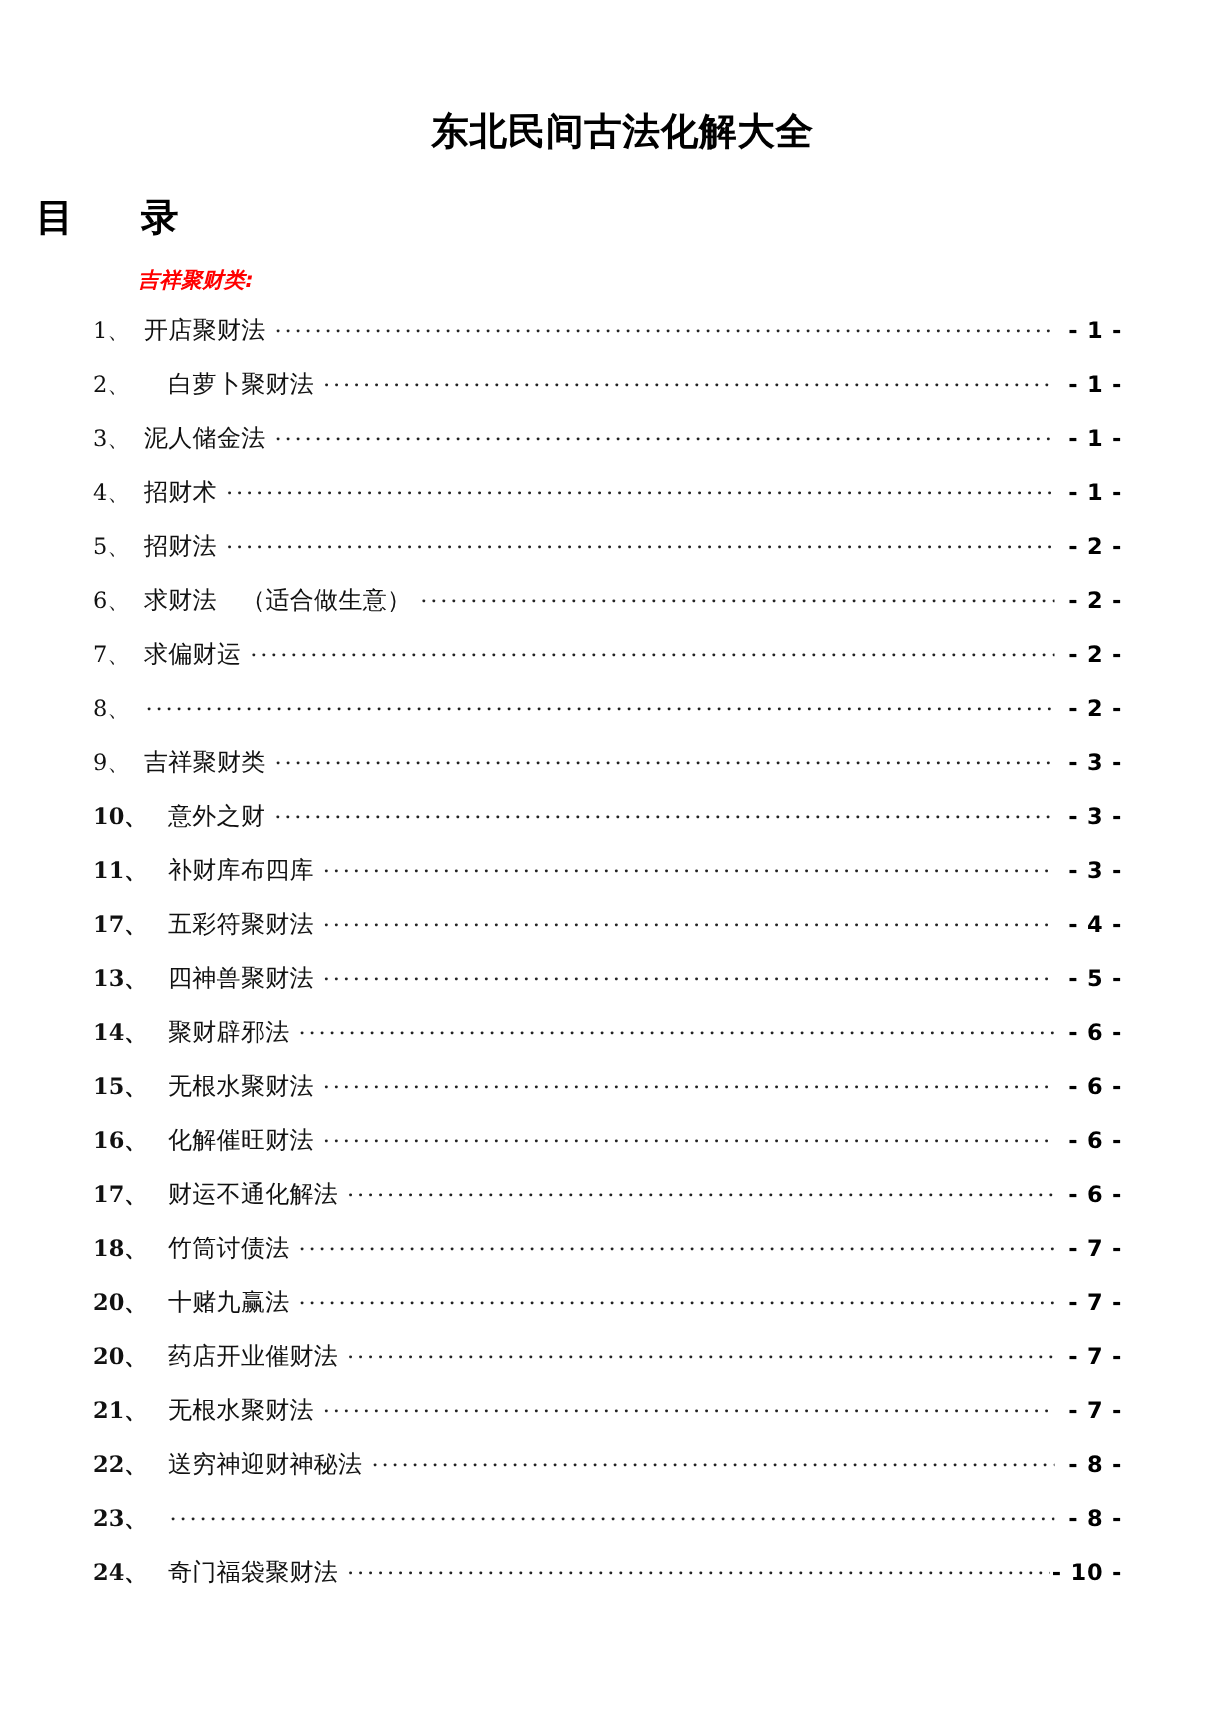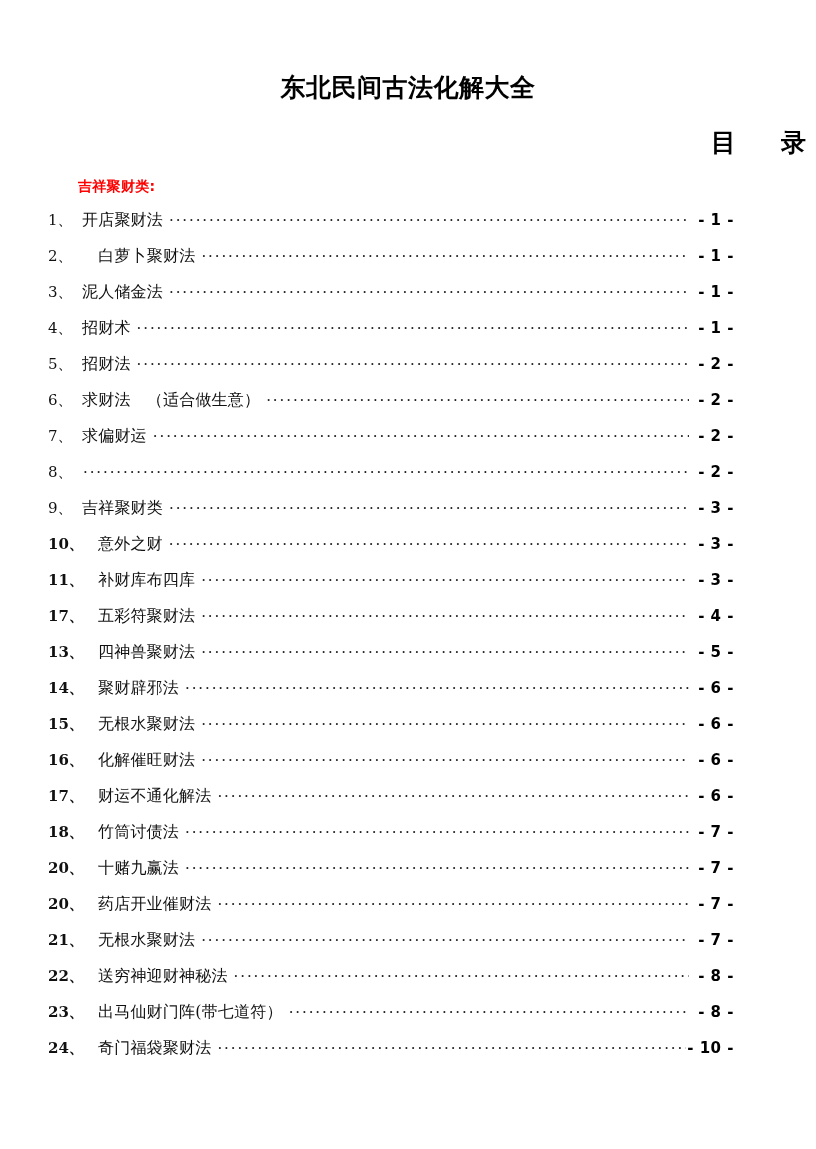--- a/index.html
+++ b/index.html
@@ -12,20 +12,21 @@
     height: 1149px;
     position: relative;
     overflow: hidden;
     font-family: "DejaVu Serif", serif;
     color: #000000;
   }
   .page {
     position: absolute;
     inset: 0;
     background: #ffffff;
+    margin-left: 14px;
   }
 
   
   .doc-title {
     position: absolute;
     left: 0;
     right: 0;
     top: 74px;
     text-align: center;
     font-family: "DejaVu Sans", "Liberation Sans", sans-serif;
@@ -33,22 +34,22 @@
     font-weight: 700;
     letter-spacing: 0.5px;
     line-height: 1.15;
     color: #000000;
   }
   .doc-subtitle {
     position: absolute;
     left: 0;
     right: 0;
     top: 131px;
-    text-align: right;
-    font-family: Liberation Mono, monospace;
+    text-align: left;
+    font-family: Liberation Sans, sans-serif;
     font-size: 25px;
     font-weight: 700;
     letter-spacing: 10px;
     text-indent: 10px;
     line-height: 1.15;
     color: #000000;
   }
   .section-heading {
     position: absolute;
     left: 78px;
@@ -123,21 +124,21 @@
 </style>
 </head>
 <body>
 
 <div class="page">
 
   <div class="doc-title">东北民间古法化解大全</div>
 
   <div class="doc-subtitle">目　录</div>
 
-  <div class="section-heading" style="color: rgb(255, 0, 0);">吉祥聚财类:</div>
+  <div class="section-heading" style="color: rgb(255, 0, 0); font-style: italic;">吉祥聚财类:</div>
 
   <div class="toc" id="toc-list">
       <div class="toc-entry">
         <span class="toc-num">1、</span>
         <span class="toc-label">开店聚财法</span>
         <span class="toc-dots"></span>
         <span class="toc-page">- 1 -</span>
       </div>
       <div class="toc-entry">
         <span class="toc-num">2、</span>
@@ -259,21 +260,20 @@
         <span class="toc-page">- 7 -</span>
       </div>
       <div class="toc-entry">
         <span class="toc-num wide">22、</span>
         <span class="toc-label">送穷神迎财神秘法</span>
         <span class="toc-dots"></span>
         <span class="toc-page">- 8 -</span>
       </div>
       <div class="toc-entry">
         <span class="toc-num wide">23、</span>
-        <span class="toc-label">出马仙财门阵(带七道符）</span>
         <span class="toc-dots"></span>
         <span class="toc-page">- 8 -</span>
       </div>
       <div class="toc-entry">
         <span class="toc-num wide">24、</span>
         <span class="toc-label">奇门福袋聚财法</span>
         <span class="toc-dots"></span>
         <span class="toc-page">- 10 -</span>
       </div>
     </div>

